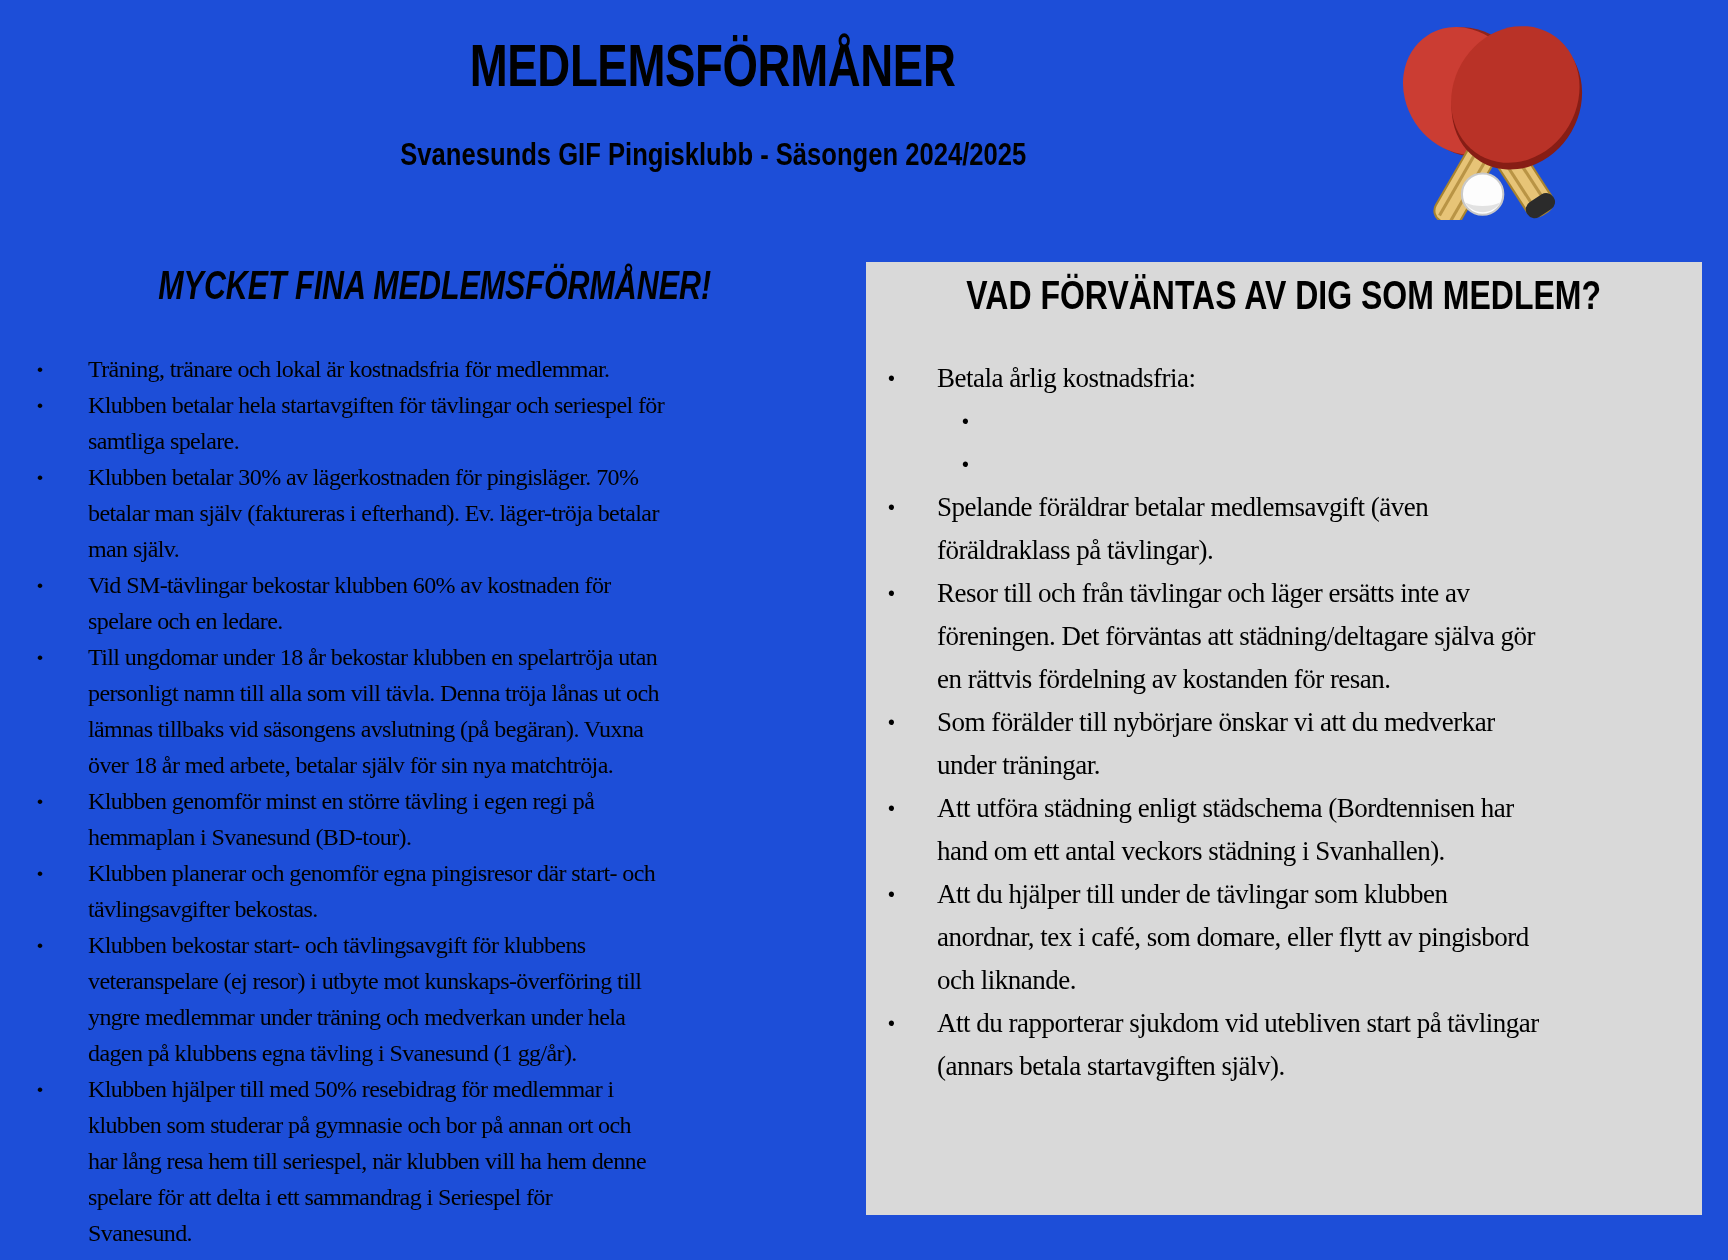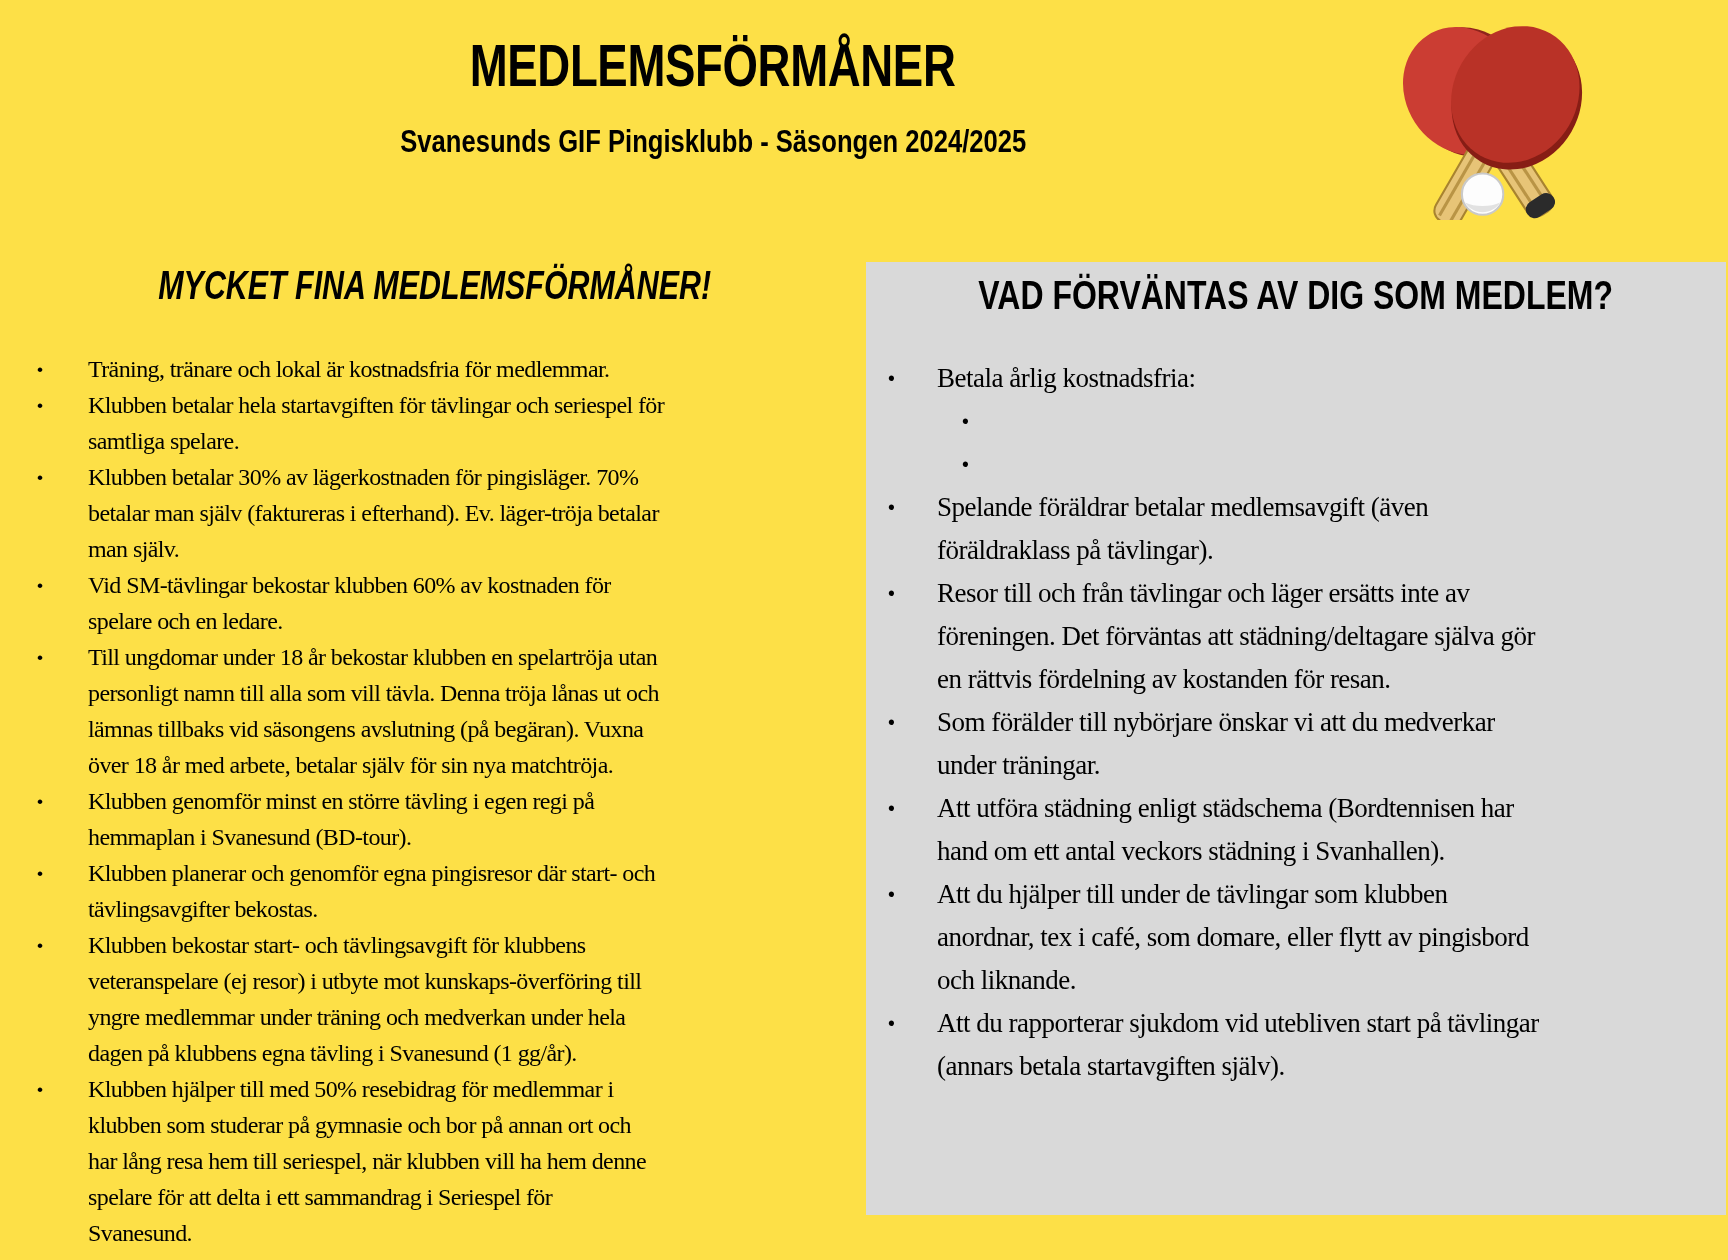--- a/index.html
+++ b/index.html
@@ -15,21 +15,21 @@
   .cond{display:inline-block;transform:scaleX(0.76);transform-origin:50% 50%;white-space:nowrap;}
   .cond-sub{display:inline-block;transform:scaleX(0.80);transform-origin:50% 50%;white-space:nowrap;}
 
   
   .title-block{
     position:absolute;left:0;top:28px;width:1426px;
     text-align:center;line-height:76px;
   }
   .title-line{font-size:60px;font-weight:bold;letter-spacing:-0.5px;}
   .subtitle{
-    margin-top:1px;font-size:32px;font-weight:bold;line-height:42px;text-align:center;
+    margin-top:14px;font-size:32px;font-weight:bold;line-height:42px;text-align:center;
   }
 
   
   .emoji{position:absolute;left:1342px;top:8px;width:275px;height:212px;}
 
   
   .left-heading{
     position:absolute;left:30px;top:262px;width:810px;
     text-align:center;font-size:40px;font-weight:bold;line-height:46px;font-style:italic;
   }
@@ -56,21 +56,21 @@
   .li .marker{flex:0 0 auto;text-align:left;font-size:0.72em;}
   .left-list .marker{width:51px;padding-left:7px;}
   .right-list .li.main .marker{width:49px;padding-left:22px;}
   .right-list .li.sub{padding-left:96px;}
   .right-list .li.sub .marker{width:53px;padding-left:0;}
   .li .txt{flex:1 1 auto;white-space:pre-line;font-family:Liberation Serif, serif;}
 </style>
 </head>
 <body>
 
-<div class="slide" style="background: #fde047; color: rgb(0, 0, 0);">
+<div class="slide" style="background: #1d4ed8; color: rgb(0, 0, 0);">
 
   <div class="title-block">
     <div><span class="cond title-line">MEDLEMSFÖRMÅNER</span></div>
     <div class="subtitle"><span class="cond-sub">Svanesunds GIF Pingisklubb - Säsongen 2024/2025</span></div>
   </div>
 
   <div class="emoji">
     <svg width="275" height="212" viewBox="0 0 260 205" xmlns="http://www.w3.org/2000/svg">
 
       <g transform="rotate(-33 120 85)">
@@ -146,21 +146,21 @@
       <div class="li main">
         <span class="marker">•</span>
         <span class="txt">Klubben hjälper till med 50% resebidrag för medlemmar i
 klubben som studerar på gymnasie och bor på annan ort och
 har lång resa hem till seriespel, när klubben vill ha hem denne
 spelare för att delta i ett sammandrag i Seriespel för
 Svanesund.</span>
       </div>
     </div>
 
-  <div class="panel" style="background: rgb(217, 217, 217); padding-left: 24px;">
+  <div class="panel" style="background: rgb(217, 217, 217);">
     <div class="panel-heading">
       <span class="cond-sub">VAD FÖRVÄNTAS AV DIG SOM MEDLEM?</span>
     </div>
     <div class="right-list">
         <div class="li main">
           <span class="marker">•</span>
           <span class="txt">Betala årlig kostnadsfria:</span>
         </div>
         <div class="li sub">
           <span class="marker">•</span>

